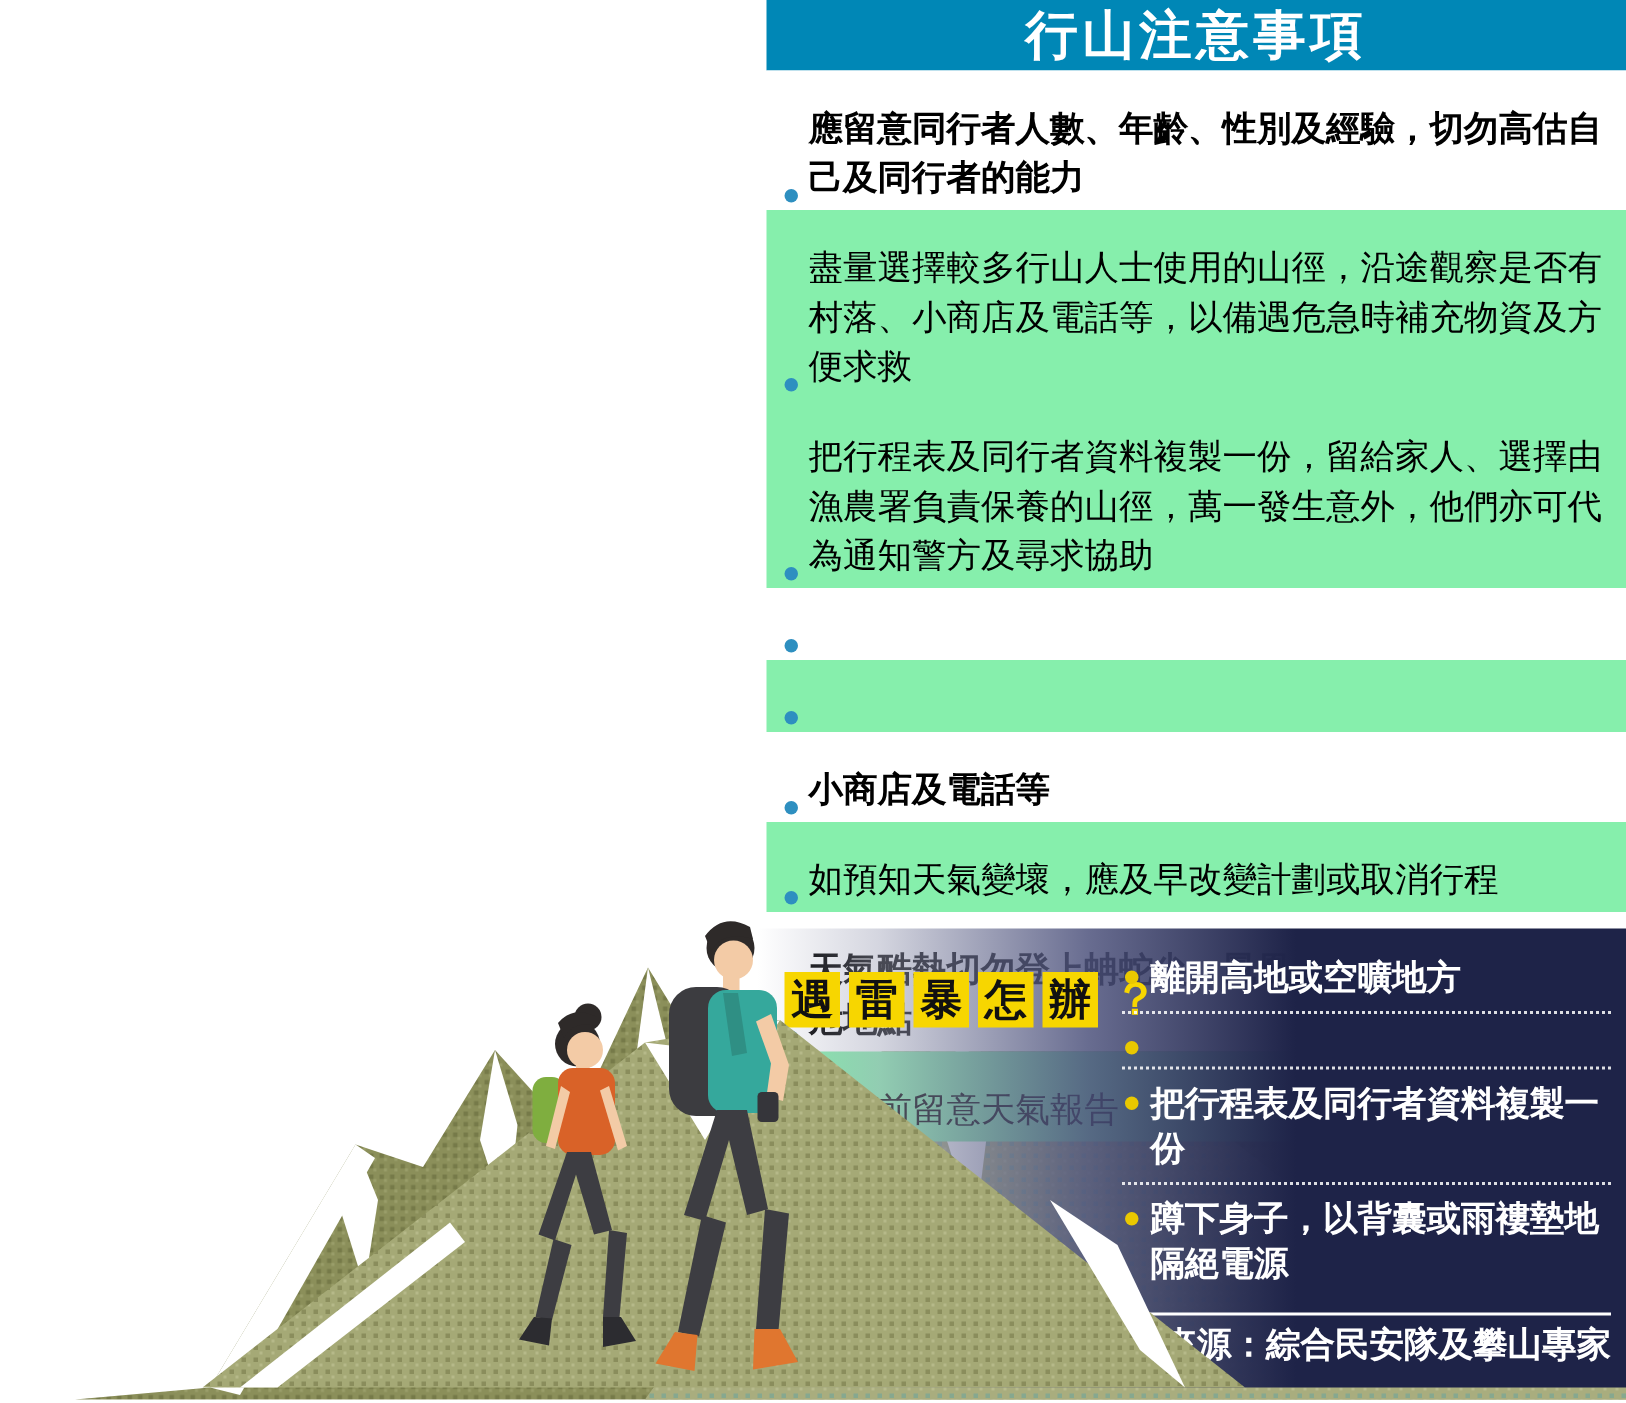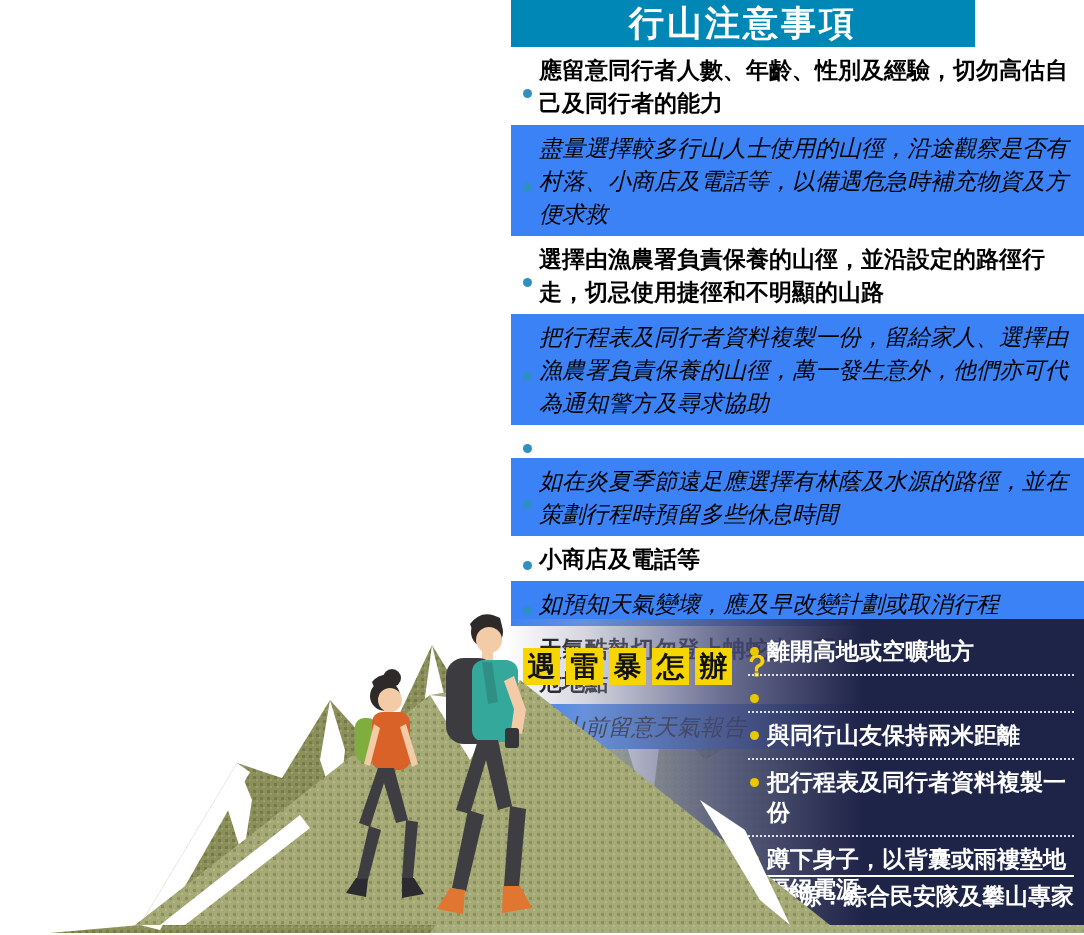--- a/index.html
+++ b/index.html
@@ -1,28 +1,28 @@
 <!DOCTYPE html>
 <html><head>
 <meta charset="utf-8">
 <style>
   html,body{margin:0;padding:0;background:#fff;}
   .stage{position:relative;width:1084px;height:935px;overflow:hidden;background:#fff;
          font-family:"Liberation Sans","DejaVu Sans",sans-serif;}
 
   
-  .hdr{position:absolute;left:511px;top:0;width:464px;height:47px;background:#0087b6;
+  .hdr{position:absolute;left:511px;top:0;width:573px;height:47px;background:#0087b6;
        display:flex;align-items:center;justify-content:center;}
   .hdr-title{color:#fff;font-size:35px;font-weight:bold;letter-spacing:3px;}
 
   .tips{position:absolute;left:511px;top:47px;width:573px;}
-  .tip-row{display:flex;align-items:center;padding:7px 8px 5px 12px;box-sizing:border-box;}
+  .tip-row{display:flex;align-items:flex-end;padding:22px 8px 5px 12px;box-sizing:border-box;}
   .tip-row.white{background:#ffffff;}
   .tip-row.white .tip-text{font-weight:bold;}
-  .tip-row.blue{background:#3b82f6;font-style:italic;}
+  .tip-row.blue{background:#86efac;}
   .tip-dot{flex:none;width:9px;height:9px;border-radius:50%;background:#2e8fc0;margin:12px 7px 0 0;}
   .tip-text{font-size:23px;line-height:33px;color:#000;}
 
   
   .mountains{position:absolute;left:0;top:600px;width:1084px;height:335px;}
   .mountains-front{position:absolute;left:0;top:600px;width:1084px;height:335px;z-index:3;pointer-events:none;}
 
   
   .storm{position:absolute;left:505px;top:619px;width:579px;height:306px;z-index:2;
          background:linear-gradient(90deg,rgba(240,241,246,0) 0%,rgba(160,163,185,0.45) 14%,
@@ -79,34 +79,29 @@
 
   <div class="tips">
     <div class="tip-row white">
       <span class="tip-dot"></span>
       <span class="tip-text">應留意同行者人數、年齡、性別及經驗，切勿高估自己及同行者的能力</span>
     </div>
     <div class="tip-row blue">
       <span class="tip-dot"></span>
       <span class="tip-text">盡量選擇較多行山人士使用的山徑，沿途觀察是否有村落、小商店及電話等，以備遇危急時補充物資及方便求救</span>
     </div>
-    <div class="tip-row white">
-      <span class="tip-dot"></span>
-      <span class="tip-text">選擇由漁農署負責保養的山徑，並沿設定的路徑行走，切忌使用捷徑和不明顯的山路</span>
-    </div>
     <div class="tip-row blue">
       <span class="tip-dot"></span>
       <span class="tip-text">把行程表及同行者資料複製一份，留給家人、選擇由漁農署負責保養的山徑，萬一發生意外，他們亦可代為通知警方及尋求協助</span>
     </div>
     <div class="tip-row white">
       <span class="tip-dot"></span>
     </div>
     <div class="tip-row blue">
       <span class="tip-dot"></span>
-      <span class="tip-text">如在炎夏季節遠足應選擇有林蔭及水源的路徑，並在策劃行程時預留多些休息時間</span>
     </div>
     <div class="tip-row white">
       <span class="tip-dot"></span>
       <span class="tip-text">小商店及電話等</span>
     </div>
     <div class="tip-row blue">
       <span class="tip-dot"></span>
       <span class="tip-text">如預知天氣變壞，應及早改變計劃或取消行程</span>
     </div>
     <div class="tip-row white">
@@ -128,24 +123,20 @@
       <span class="storm-char">辦</span>
       <span class="storm-q">？</span>
     </div>
     <div class="storm-list">
       <div class="storm-item">
         <span class="storm-dot"></span>
         <span class="storm-text">離開高地或空曠地方</span>
       </div>
       <div class="storm-item">
         <span class="storm-dot"></span>
-      </div>
-      <div class="storm-item">
-        <span class="storm-dot"></span>
-        <span class="storm-text">與同行山友保持兩米距離</span>
       </div>
       <div class="storm-item">
         <span class="storm-dot"></span>
         <span class="storm-text">把行程表及同行者資料複製一份</span>
       </div>
       <div class="storm-item">
         <span class="storm-dot"></span>
         <span class="storm-text">蹲下身子，以背囊或雨褸墊地隔絕電源</span>
       </div>
     </div>

